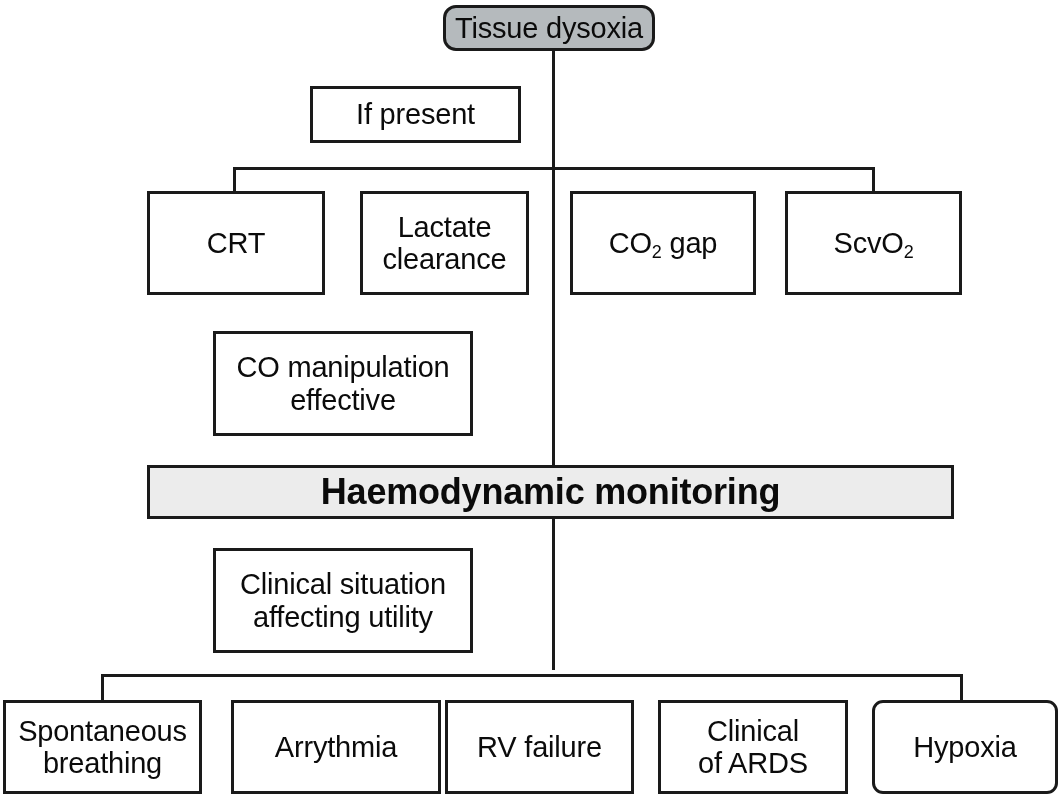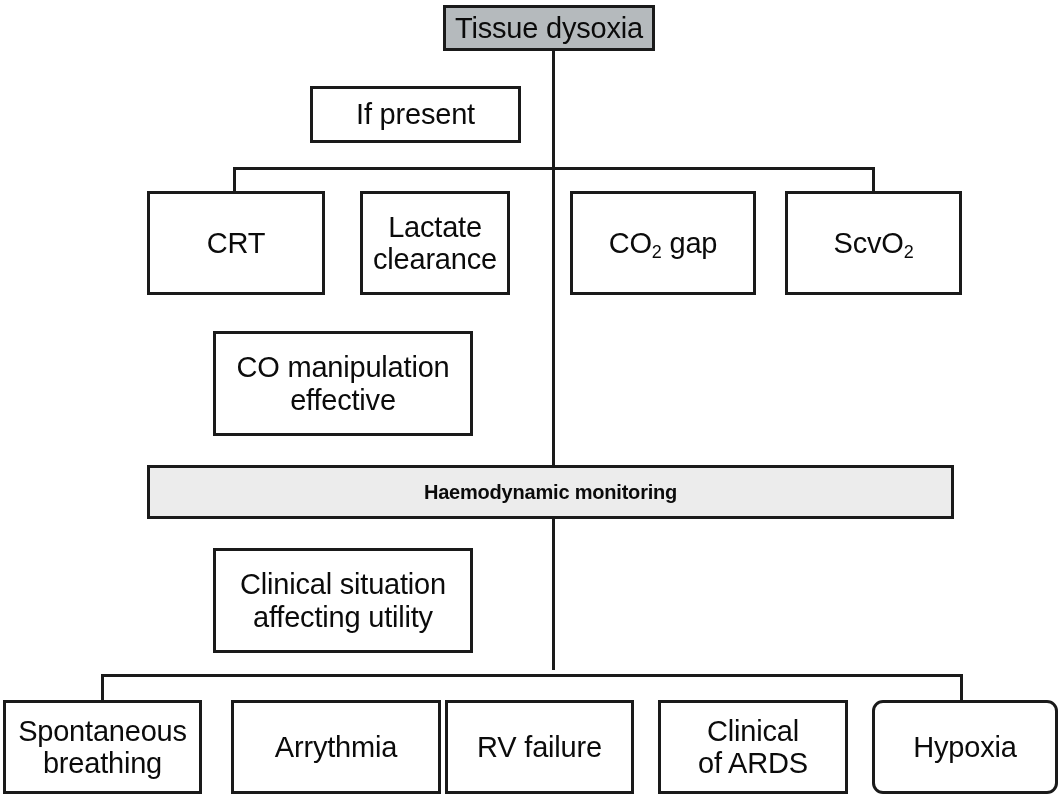--- a/index.html
+++ b/index.html
@@ -29,21 +29,21 @@
     line-height: 1.12;
     letter-spacing: -0.2px;
     padding: 2px 6px;
   }
   .node.shaded {
     background: #b5babd;
   }
   .node.banner {
     background: #ececec;
     font-weight: bold;
-    font-size: 20px;
+    font-size: 36px;
     border-width: 3px;
   }
   .node .label { display: block; }
   .node sub {
     font-size: 0.62em;
     vertical-align: -0.28em;
     line-height: 0;
   }
   .conn {
     position: absolute;
@@ -60,33 +60,33 @@
   <div class="conn vline" style="left:552px; top:50px; height:620px;"></div>
 
   <div class="conn hline" style="left:233px; top:167px; width:642px;"></div>
   <div class="conn vline" style="left:233px; top:167px; height:26px;"></div>
   <div class="conn vline" style="left:872px; top:167px; height:26px;"></div>
 
   <div class="conn hline" style="left:101px; top:674px; width:862px;"></div>
   <div class="conn vline" style="left:101px; top:674px; height:27px;"></div>
   <div class="conn vline" style="left:960px; top:674px; height:27px;"></div>
 
-  <div class="node shaded" style="left:443px; top:5px; width:212px; height:46px;">
+  <div class="node shaded" style="left:443px; top:5px; width:212px; height:46px;border-radius:13px;">
     <span class="label">Tissue dysoxia</span>
   </div>
 
   <div class="node" style="left:310px; top:86px; width:211px; height:57px;">
     <span class="label">If present</span>
   </div>
 
   <div class="node" style="left:147px; top:191px; width:178px; height:104px;">
     <span class="label">CRT</span>
   </div>
 
-  <div class="node" style="left:360px; top:191px; width:150px; height:104px;">
+  <div class="node" style="left:360px; top:191px; width:169px; height:104px;">
     <span>
       <span class="label">Lactate</span>
       <span class="label">clearance</span>
     </span>
   </div>
 
   <div class="node" style="left:570px; top:191px; width:186px; height:104px;">
     <span><span>CO</span><sub>2</sub><span> gap</span></span>
   </div>
 

